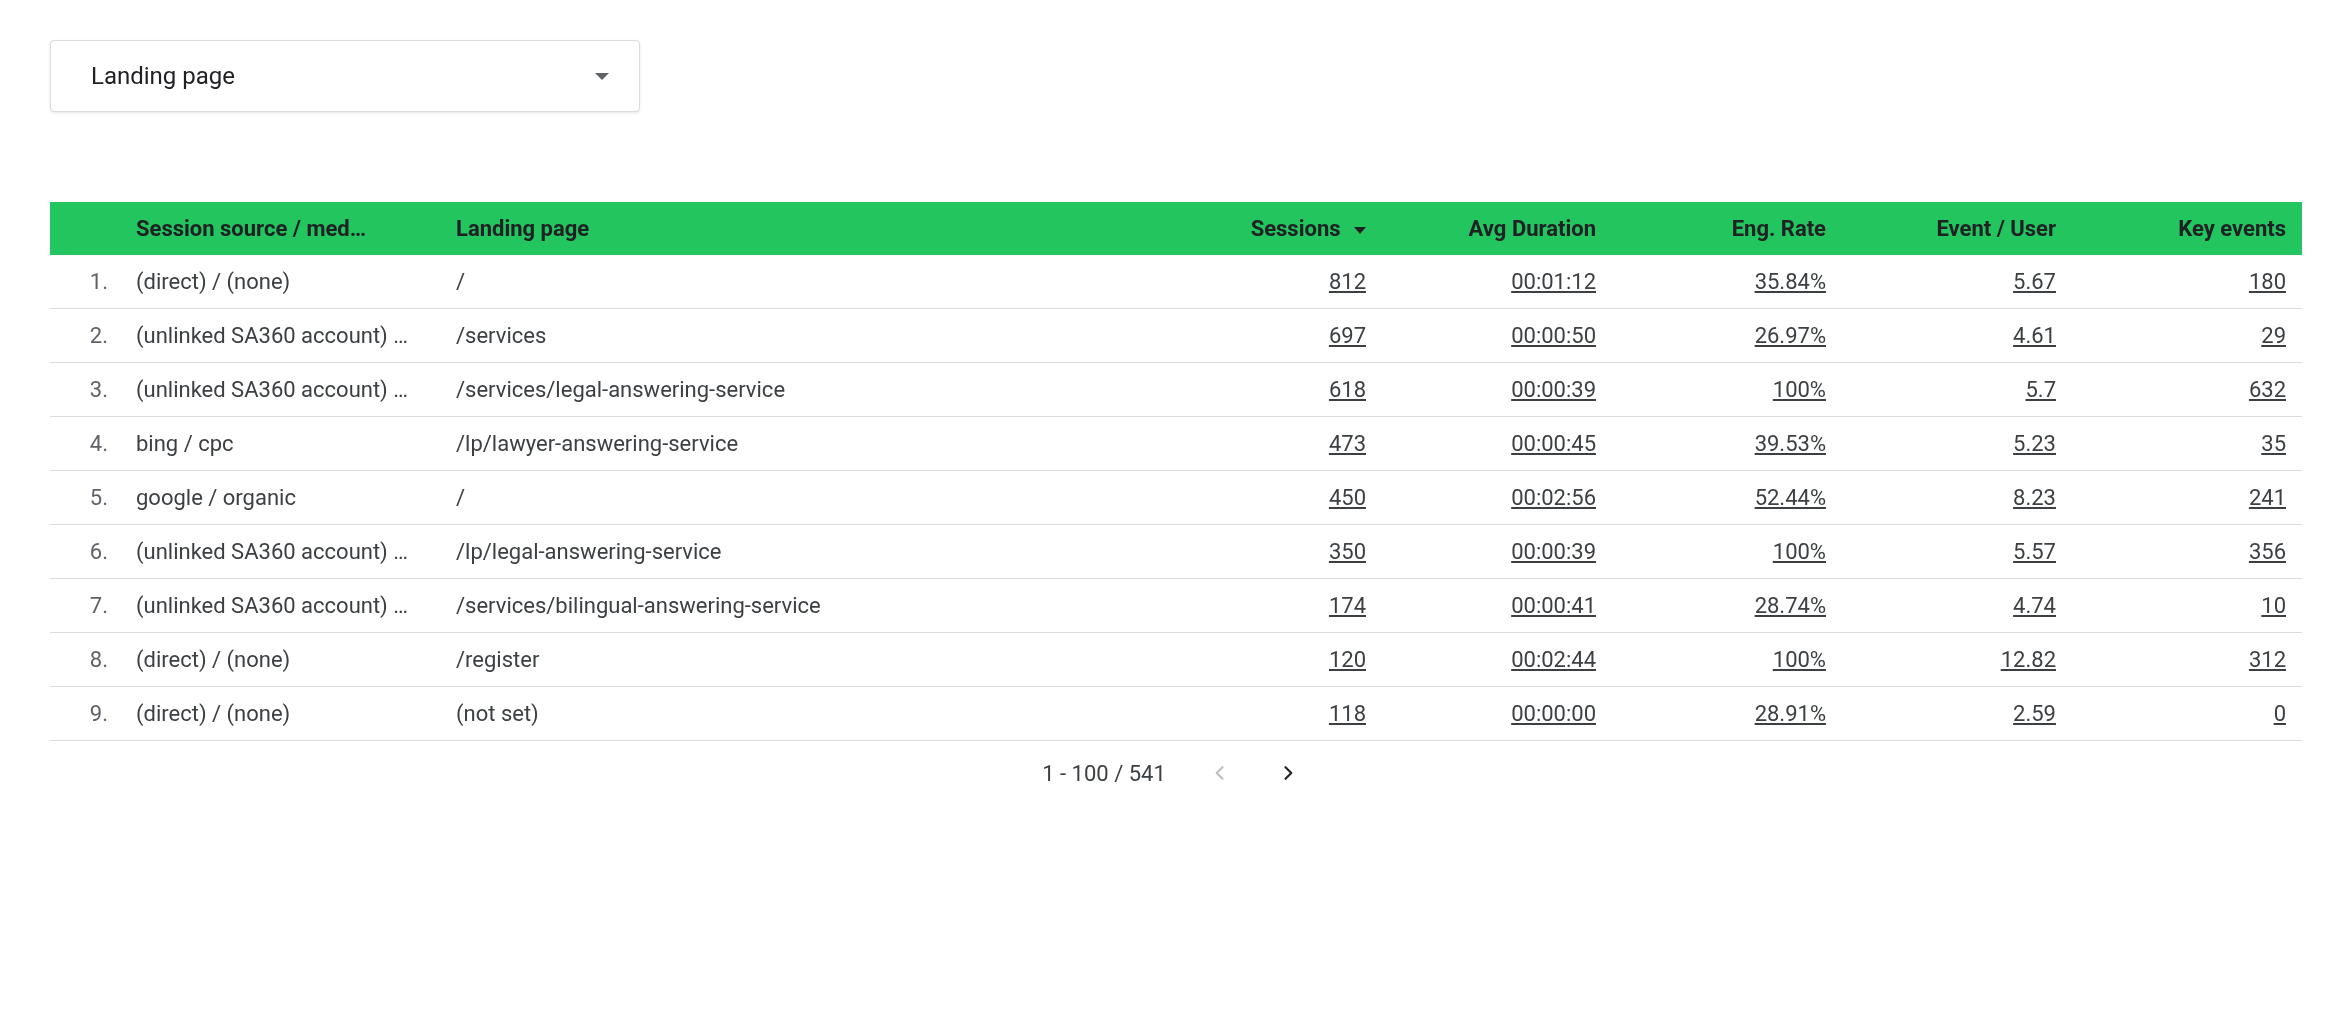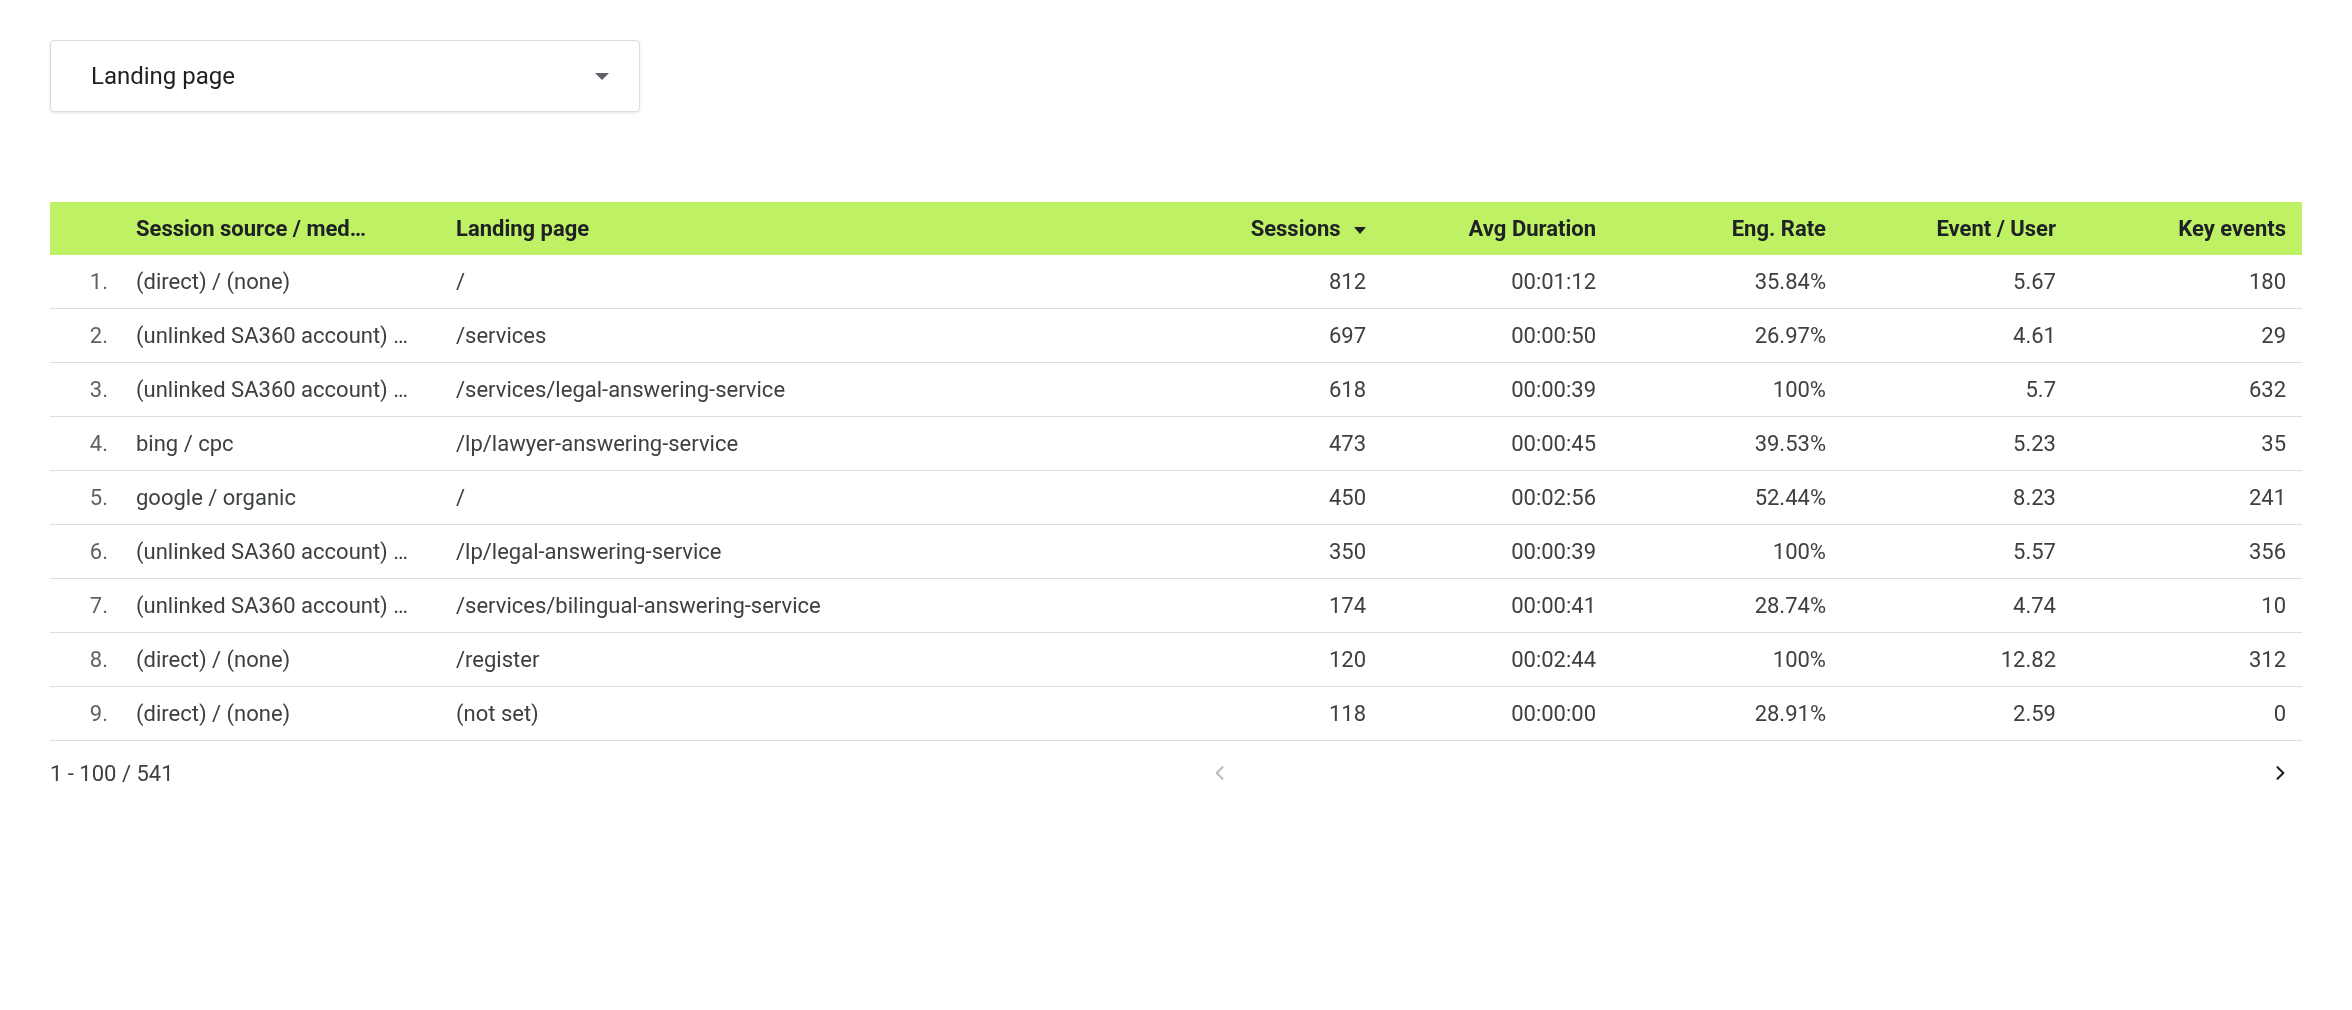--- a/index.html
+++ b/index.html
@@ -40,21 +40,21 @@
       border-right: 7px solid transparent;
       border-top: 7px solid #5f6368;
     }
     table.data-table {
       width: 100%;
       border-collapse: collapse;
       font-size: 22px;
       table-layout: fixed;
     }
     table.data-table thead tr {
-      background: #bef264;
+      background: #22c55e;
     }
     table.data-table th {
       text-align: left;
       font-weight: 700;
       padding: 14px 16px;
       color: #202124;
       white-space: nowrap;
       overflow: hidden;
       text-overflow: ellipsis;
     }
@@ -94,26 +94,27 @@
       color: #3c4043;
       font-size: 22px;
     }
     table.data-table tbody td.rnum {
       text-align: right;
       color: #5f6368;
       padding-right: 12px;
     }
     table.data-table tbody td.num {
       text-align: right;
+      text-decoration: underline;
     }
     .pagination {
       display: flex;
-      justify-content: space-between;
+      justify-content: center;
       align-items: center;
-      gap: 30px;
+      gap: 40px;
       padding: 18px 8px 0 0;
       font-size: 22px;
       color: #3c4043;
     }
     .pagination .chev {
       width: 28px;
       height: 28px;
       display: flex;
       align-items: center;
       justify-content: center;

